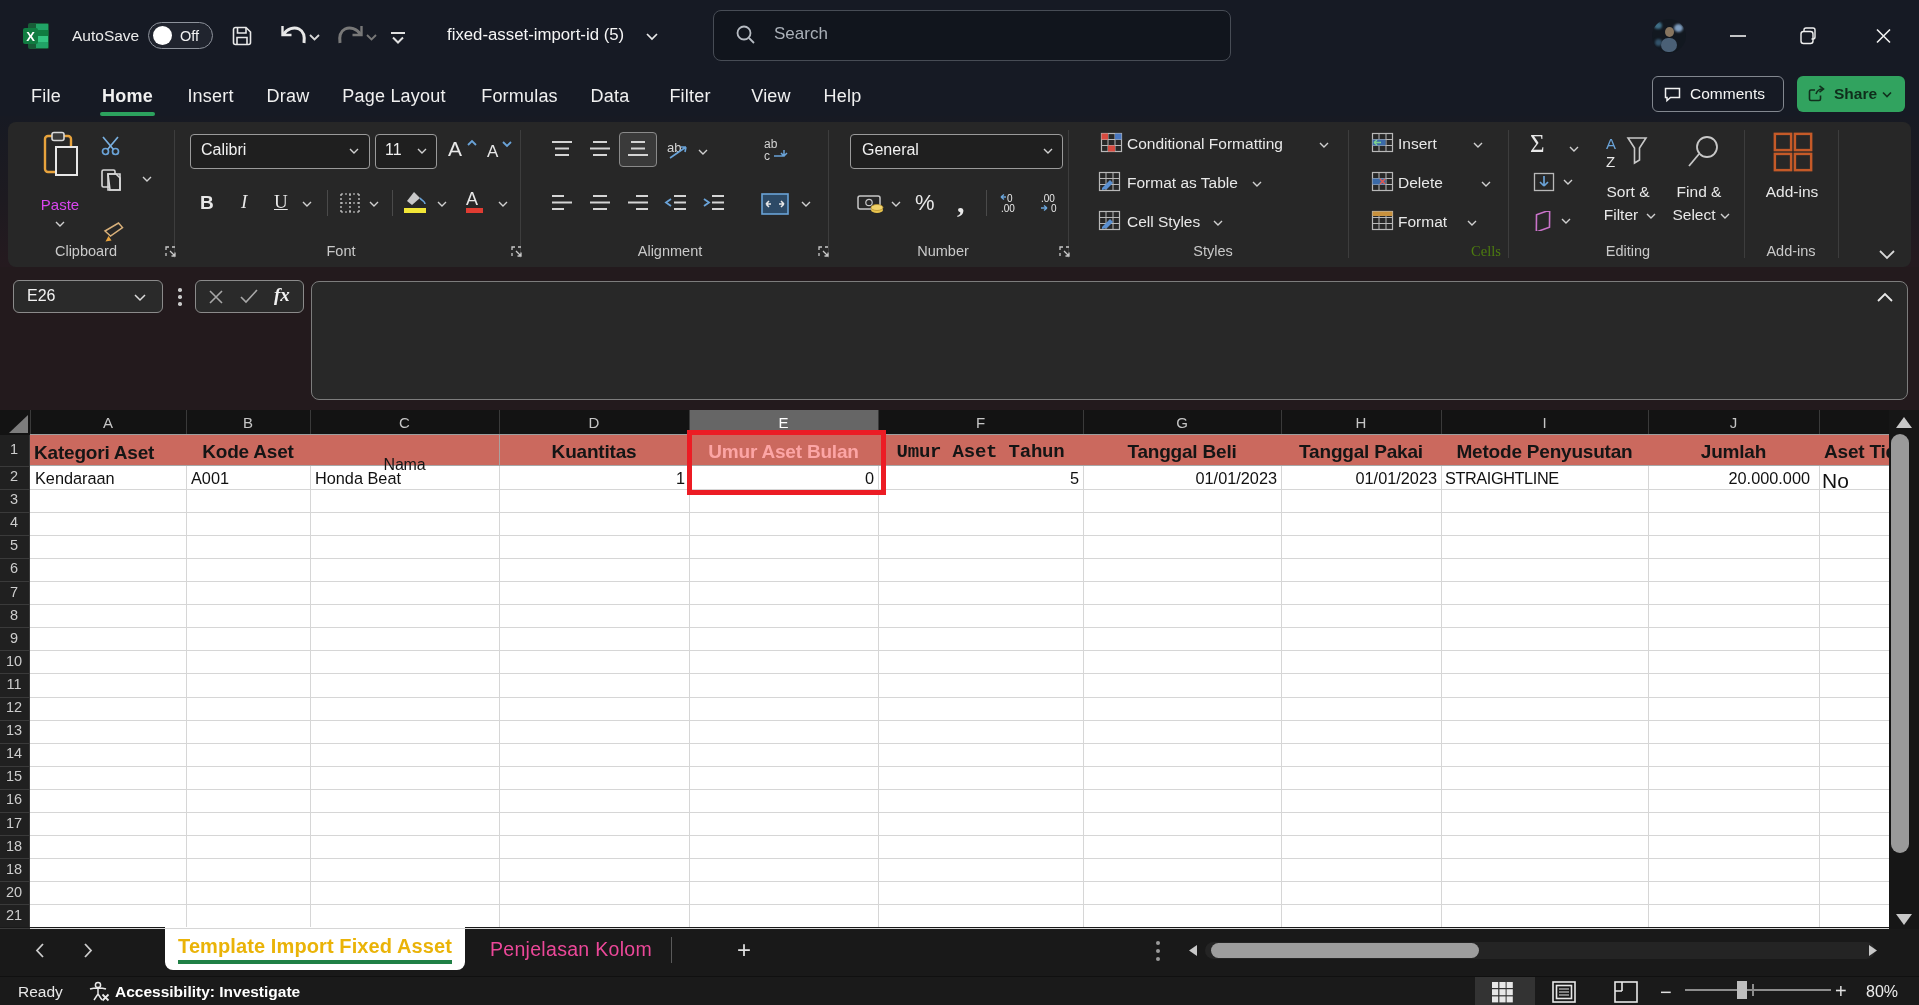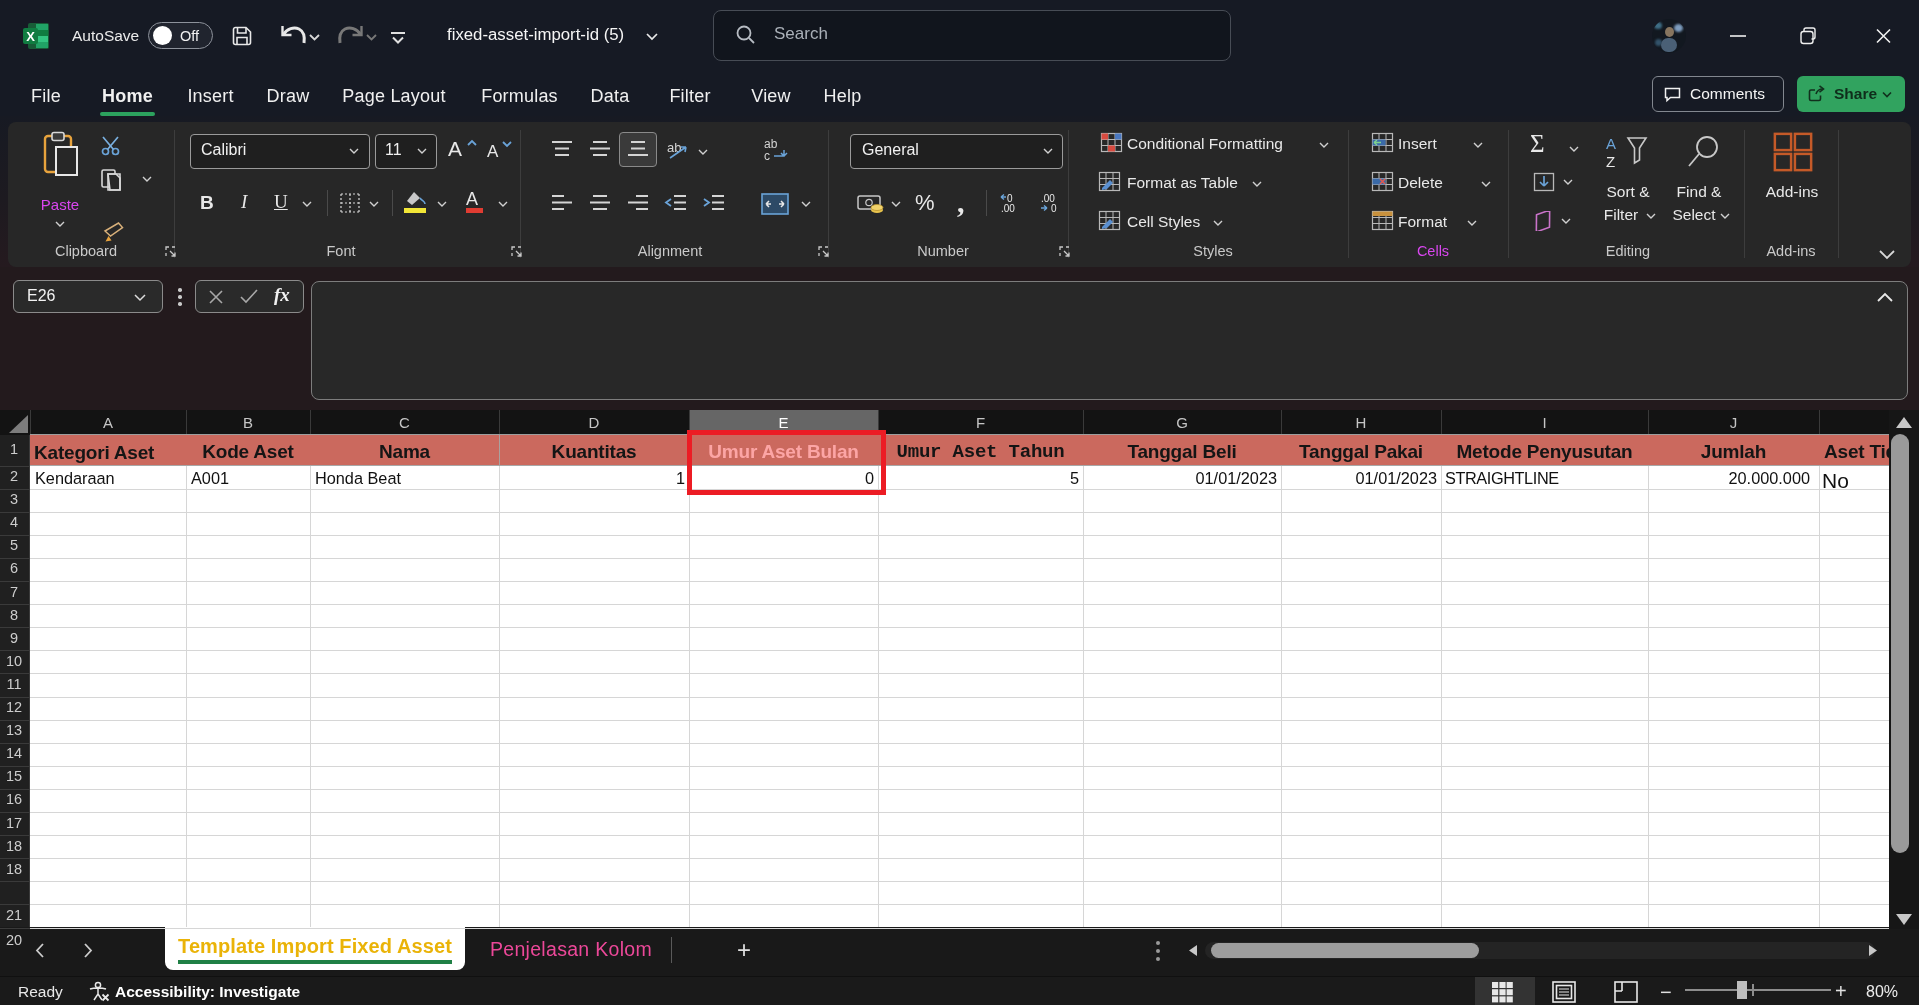--- a/index.html
+++ b/index.html
@@ -213,21 +213,21 @@
       <div class="abs" style="left:1068px;top:130px;width:1px;height:128px;background:#3d3d3d;"></div>
       <div class="abs" style="left:1348px;top:130px;width:1px;height:128px;background:#3d3d3d;"></div>
       <div class="abs" style="left:1508px;top:130px;width:1px;height:128px;background:#3d3d3d;"></div>
       <div class="abs" style="left:1744px;top:130px;width:1px;height:128px;background:#3d3d3d;"></div>
       <div class="abs" style="left:1838px;top:130px;width:1px;height:128px;background:#3d3d3d;"></div>
       <div class="abs" style="left:6px;top:243px;width:160px;text-align:center;font-size:14.5px;color:#c9c9c9;">Clipboard</div>
       <div class="abs" style="left:261px;top:243px;width:160px;text-align:center;font-size:14.5px;color:#c9c9c9;">Font</div>
       <div class="abs" style="left:590px;top:243px;width:160px;text-align:center;font-size:14.5px;color:#c9c9c9;">Alignment</div>
       <div class="abs" style="left:863px;top:243px;width:160px;text-align:center;font-size:14.5px;color:#c9c9c9;">Number</div>
       <div class="abs" style="left:1133px;top:243px;width:160px;text-align:center;font-size:14.5px;color:#c9c9c9;">Styles</div>
-      <div class="abs" style="left:1353px;top:243px;width:160px;text-align:center;font-size:14.5px;color:#d946ef;">Cells</div>
+      <div class="abs" style="left:1406px;top:243px;width:160px;text-align:center;font-size:14.5px;color:#4d7c0f;font-family:Liberation Serif, serif;">Cells</div>
       <div class="abs" style="left:1548px;top:243px;width:160px;text-align:center;font-size:14.5px;color:#c9c9c9;">Editing</div>
       <div class="abs" style="left:1711px;top:243px;width:160px;text-align:center;font-size:14.5px;color:#c9c9c9;">Add-ins</div>
       <svg class="abs" style="left:164px;top:245px" width="13" height="13" viewBox="0 0 13 13" fill="none" stroke="#c9c9c9" stroke-width="1.3">
         <path d="M2 5 V2 H5 M8 2 h3 M2 8 v3 M6 6 l5 5 M11 7.5 V11 H7.5"></path>
       </svg>
       <svg class="abs" style="left:510px;top:245px" width="13" height="13" viewBox="0 0 13 13" fill="none" stroke="#c9c9c9" stroke-width="1.3">
         <path d="M2 5 V2 H5 M8 2 h3 M2 8 v3 M6 6 l5 5 M11 7.5 V11 H7.5"></path>
       </svg>
       <svg class="abs" style="left:817px;top:245px" width="13" height="13" viewBox="0 0 13 13" fill="none" stroke="#c9c9c9" stroke-width="1.3">
         <path d="M2 5 V2 H5 M8 2 h3 M2 8 v3 M6 6 l5 5 M11 7.5 V11 H7.5"></path>
@@ -548,21 +548,21 @@
       <div class="abs" style="left:0;top:768.35px;width:28px;text-align:center;font-size:14.5px;color:#cdcdcd;">15</div>
       <div class="abs" style="left:0;top:788.9000000000001px;width:30px;height:1px;background:#3a3a3a;"></div>
       <div class="abs" style="left:0;top:791.45px;width:28px;text-align:center;font-size:14.5px;color:#cdcdcd;">16</div>
       <div class="abs" style="left:0;top:812px;width:30px;height:1px;background:#3a3a3a;"></div>
       <div class="abs" style="left:0;top:814.55px;width:28px;text-align:center;font-size:14.5px;color:#cdcdcd;">17</div>
       <div class="abs" style="left:0;top:835.1px;width:30px;height:1px;background:#3a3a3a;"></div>
       <div class="abs" style="left:0;top:837.6500000000001px;width:28px;text-align:center;font-size:14.5px;color:#cdcdcd;">18</div>
       <div class="abs" style="left:0;top:858.2px;width:30px;height:1px;background:#3a3a3a;"></div>
       <div class="abs" style="left:0;top:860.75px;width:28px;text-align:center;font-size:14.5px;color:#cdcdcd;">18</div>
       <div class="abs" style="left:0;top:881.3px;width:30px;height:1px;background:#3a3a3a;"></div>
-      <div class="abs" style="left:0;top:883.85px;width:28px;text-align:center;font-size:14.5px;color:#cdcdcd;margin-top:48px;">20</div>
+      <div class="abs" style="left:0;top:883.85px;width:28px;text-align:center;font-size:14.5px;color:#cdcdcd;">20</div>
       <div class="abs" style="left:0;top:904.4000000000001px;width:30px;height:1px;background:#3a3a3a;"></div>
       <div class="abs" style="left:0;top:906.95px;width:28px;text-align:center;font-size:14.5px;color:#cdcdcd;">21</div>
       <div class="abs" style="left:0;top:927.5px;width:30px;height:1px;background:#3a3a3a;"></div>
       <div class="abs" style="left:30px;top:488.6px;width:1859px;height:1px;background:#d6d6d6;"></div>
       <div class="abs" style="left:30px;top:511.7px;width:1859px;height:1px;background:#d6d6d6;"></div>
       <div class="abs" style="left:30px;top:534.8px;width:1859px;height:1px;background:#d6d6d6;"></div>
       <div class="abs" style="left:30px;top:557.9px;width:1859px;height:1px;background:#d6d6d6;"></div>
       <div class="abs" style="left:30px;top:581px;width:1859px;height:1px;background:#d6d6d6;"></div>
       <div class="abs" style="left:30px;top:604.1px;width:1859px;height:1px;background:#d6d6d6;"></div>
       <div class="abs" style="left:30px;top:627.2px;width:1859px;height:1px;background:#d6d6d6;"></div>
@@ -585,21 +585,21 @@
       <div class="abs" style="left:689px;top:465.5px;width:1px;height:461.9px;background:#d6d6d6;"></div>
       <div class="abs" style="left:878px;top:465.5px;width:1px;height:461.9px;background:#d6d6d6;"></div>
       <div class="abs" style="left:1083px;top:465.5px;width:1px;height:461.9px;background:#d6d6d6;"></div>
       <div class="abs" style="left:1281px;top:465.5px;width:1px;height:461.9px;background:#d6d6d6;"></div>
       <div class="abs" style="left:1441px;top:465.5px;width:1px;height:461.9px;background:#d6d6d6;"></div>
       <div class="abs" style="left:1648px;top:465.5px;width:1px;height:461.9px;background:#d6d6d6;"></div>
       <div class="abs" style="left:1819px;top:465.5px;width:1px;height:461.9px;background:#d6d6d6;"></div>
       <div class="abs" style="left:499px;top:435px;width:1px;height:30.5px;background:#a9a29f;"></div>
       <div class="abs" style="left:34px;top:442px;font-size:19px;font-weight:bold;color:#151515;letter-spacing:-0.2px;">Kategori Aset</div>
       <div class="abs" style="left:98px;top:441px;width:300px;text-align:center;font-size:19px;font-weight:bold;color:#151515;letter-spacing:-0.2px;">Kode Aset</div>
-      <div class="abs" style="left:254.5px;top:441px;width:300px;text-align:center;font-size:19px;font-weight:bold;color:#151515;letter-spacing:-0.2px;">Nama</div>
+      <div class="abs" style="left:254.5px;top:456px;width:300px;text-align:center;font-size:16px;font-weight:normal;color:#151515;letter-spacing:-0.2px;">Nama</div>
       <div class="abs" style="left:444px;top:441px;width:300px;text-align:center;font-size:19px;font-weight:bold;color:#151515;letter-spacing:-0.2px;">Kuantitas</div>
       <div class="abs" style="left:633.5px;top:441px;width:300px;text-align:center;font-size:19px;font-weight:bold;color:#fca5a5;letter-spacing:-0.2px;">Umur Aset Bulan</div>
       <div class="abs" style="left:830.5px;top:441px;width:300px;text-align:center;font-size:19px;font-weight:bold;color:#151515;letter-spacing:-0.2px;font-family:Liberation Mono, monospace;">Umur Aset Tahun</div>
       <div class="abs" style="left:1032px;top:441px;width:300px;text-align:center;font-size:19px;font-weight:bold;color:#151515;letter-spacing:-0.2px;">Tanggal Beli</div>
       <div class="abs" style="left:1211px;top:441px;width:300px;text-align:center;font-size:19px;font-weight:bold;color:#151515;letter-spacing:-0.2px;">Tanggal Pakai</div>
       <div class="abs" style="left:1394.5px;top:441px;width:300px;text-align:center;font-size:19px;font-weight:bold;color:#151515;letter-spacing:-0.2px;">Metode Penyusutan</div>
       <div class="abs" style="left:1583.5px;top:441px;width:300px;text-align:center;font-size:19px;font-weight:bold;color:#151515;letter-spacing:-0.2px;">Jumlah</div>
       <div class="abs" style="left:1824px;top:441px;width:65px;overflow:hidden;white-space:nowrap;font-size:19px;font-weight:bold;color:#151515;letter-spacing:-0.2px;">Aset Tid</div>
       <div class="abs" style="left:35px;top:469px;font-size:16.3px;color:#111;text-align:right;">Kendaraan</div>
       <div class="abs" style="left:191px;top:469px;font-size:16.3px;color:#111;">A001</div>

